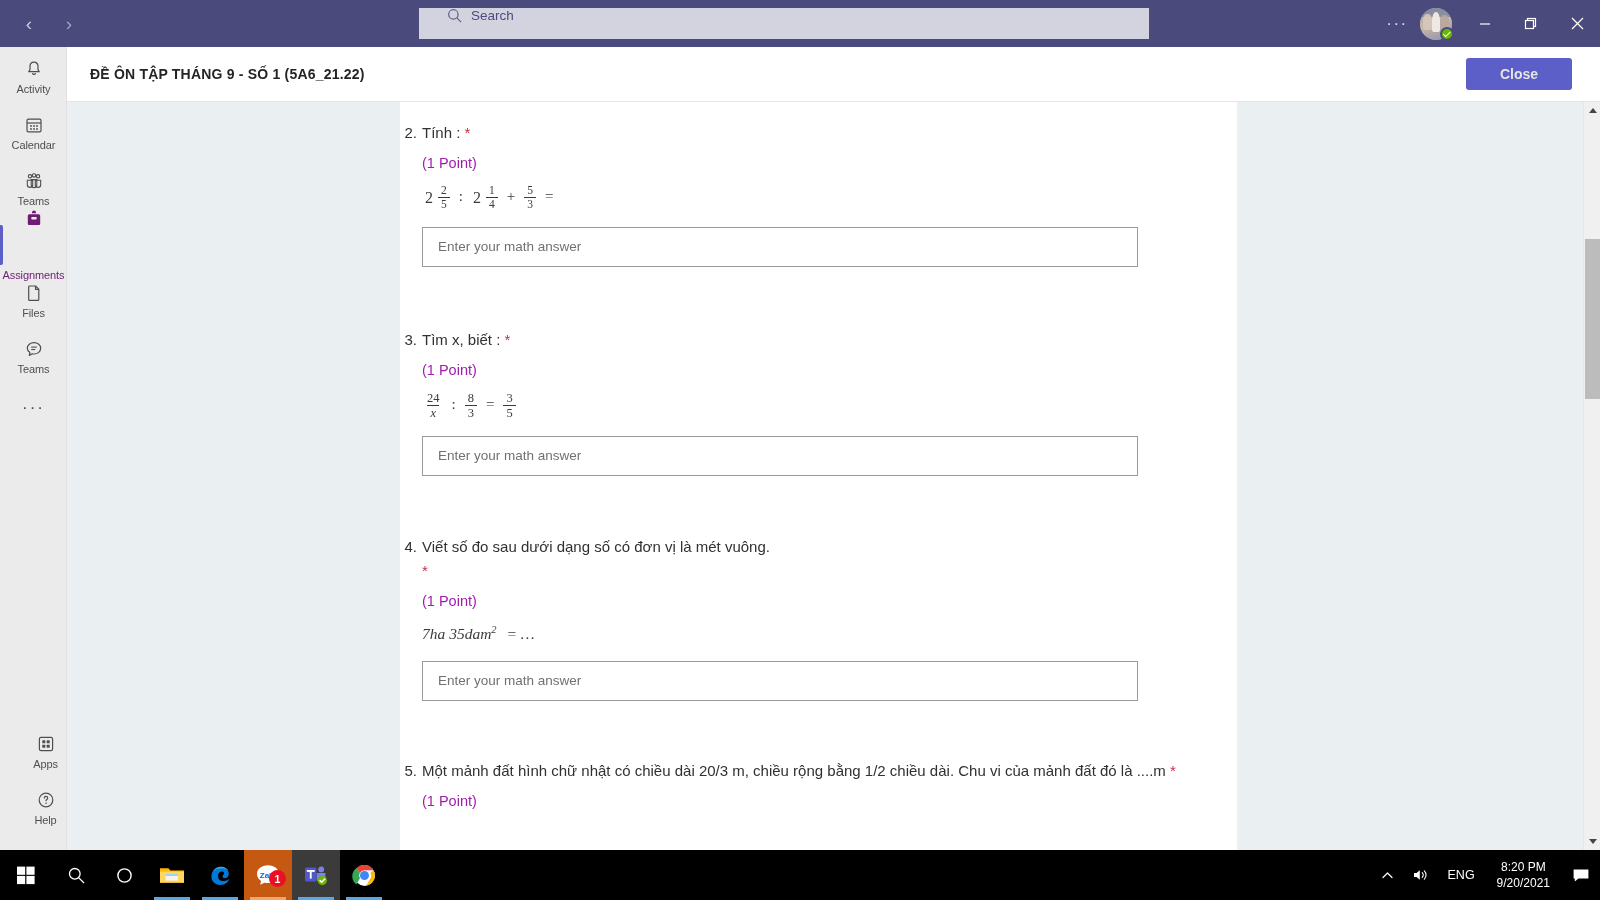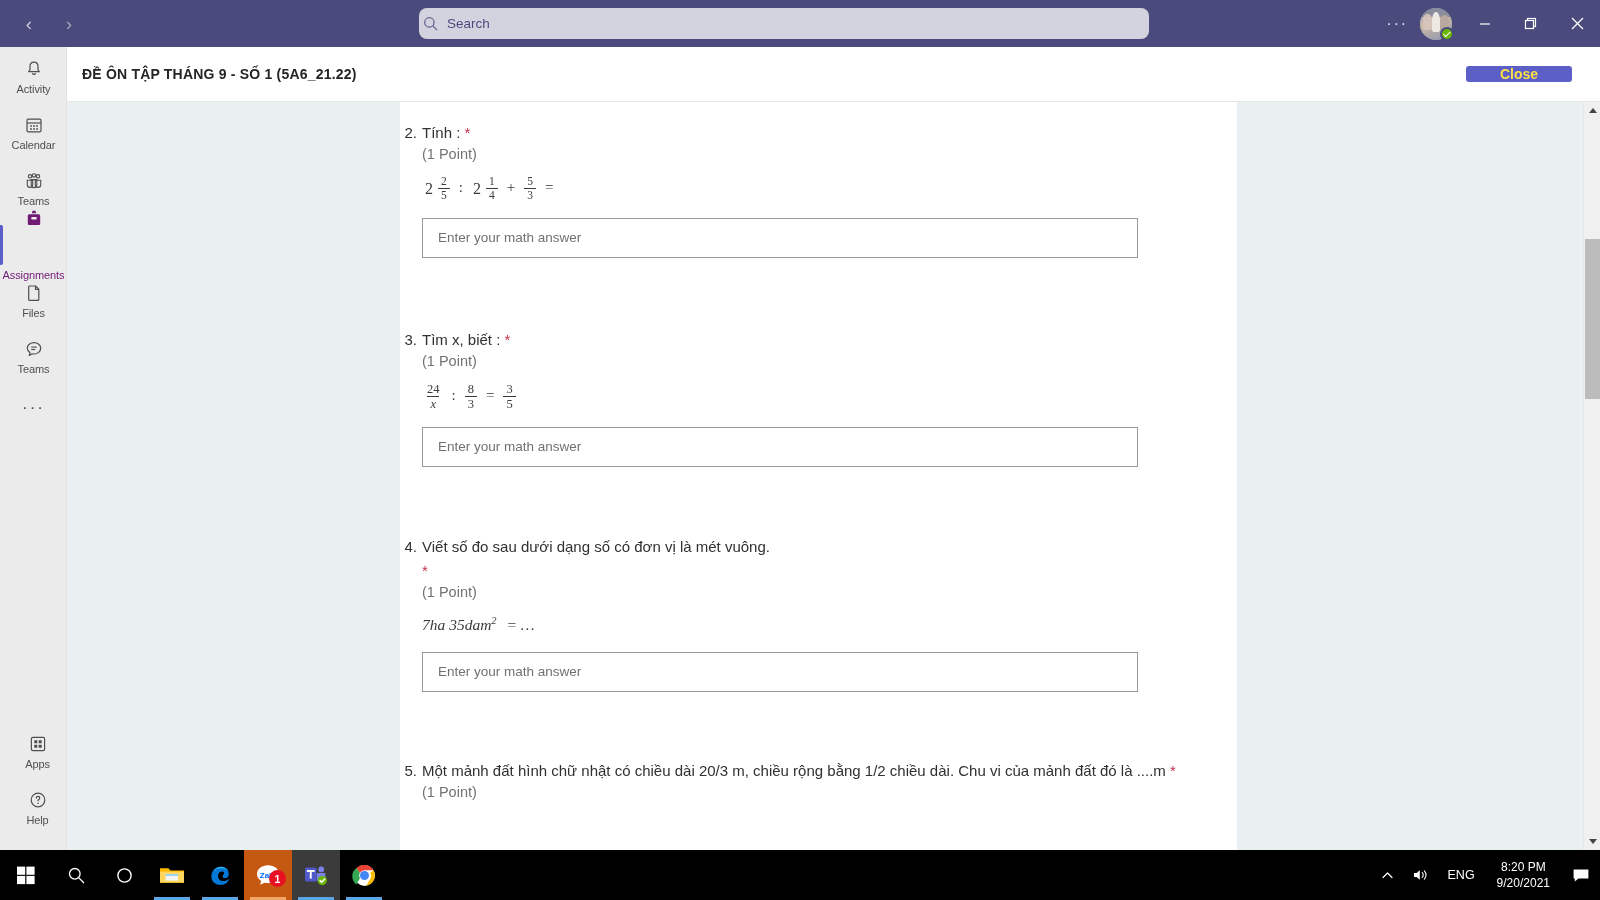--- a/index.html
+++ b/index.html
@@ -17,22 +17,22 @@
   }
   .nav-arrows { display:flex; align-items:center; gap:6px; margin-left:12px; }
   .nav-arrow {
     width:34px; height:34px; display:flex; align-items:center; justify-content:center;
     color:#c9c9dd; font-size:19px; line-height:1; cursor:pointer;
   }
   .nav-arrow.dim { color:#a3a3bd; }
 
   .search-wrap { position:absolute; left:419px; top:8px; width:730px; height:31px; }
   .search-box {
-    width:100%; height:100%; background:#d3d3e0; border-radius:8px;
-    display:flex; align-items:center; padding-left:4px; cursor:text;
+    width:100%; height:100%; background:#d3d3e0; border-radius:0;
+    display:flex; padding-left:28px; cursor:text;
   }
   .search-icon { width:15px; height:15px; flex:0 0 auto; margin-right:9px; opacity:.85; }
   .search-text { color:#4a4a7d; font-size:13.5px; }
 
   .tb-right { position:absolute; right:0; top:0; height:47px; display:flex; align-items:center; }
   .tb-ellipsis {
     width:34px; height:34px; display:flex; align-items:center; justify-content:center;
     color:#dcdce8; font-size:17px; letter-spacing:1.5px; cursor:pointer;
   }
   .avatar-wrap { position:relative; width:32px; height:32px; margin:0 10px 0 6px; cursor:pointer; }
@@ -79,55 +79,55 @@
   .rail-item.active { color:#701a75;gap:38px; }
   .rail-item.active::before {
     content:""; position:absolute; left:0; top:8px; width:3px; height:40px;
     background:#5b5fc7; border-radius:0 2px 2px 0;
   }
   .rail-sp { height:2px; }
   .rail-more {
     width:67px; height:46px; display:flex; align-items:center; justify-content:center;
     color:#4f4f4f; font-size:17px; letter-spacing:2px; cursor:pointer;
   }
-  .rail-bottom { position:absolute; left:4px; bottom:14px; width:67px; }
+  .rail-bottom { position:absolute; left:12px; bottom:14px; width:67px; }
 
   
   .asgn-header {
     position:absolute; left:67px; top:47px; width:1533px; height:55px;
     background:#ffffff; border-bottom:1px solid #e6e6e6;
     display:flex; align-items:center; justify-content:space-between;
   }
   .asgn-title {
     font-size:14px; color:#252423; font-weight:600; letter-spacing:.2px;
-    margin-left:15px;
+    margin-left:23px;
   }
   .close-btn {
-    margin-right:28px; background:#5b5fc7; color:#fde047; border:none;
+    margin-right:28px; background:#5b5fc7; color:#e5e5e5; border:none;
     font-family:"Liberation Sans", sans-serif;
-    font-size:14px; font-weight:600; padding:0 22px; height:16px;
+    font-size:14px; font-weight:600; padding:0 22px; height:32px;
     border-radius:3px; cursor:pointer; min-width:106px;
   }
 
   
   .workarea {
     position:absolute; left:67px; top:102px; width:1533px; height:748px;
     background:#eaf0f2; overflow:hidden;
   }
   .form-panel {
     position:absolute; left:333px; top:0; width:837px; height:748px;
     background:#ffffff;
   }
 
   .q { position:absolute; left:0; width:837px; }
   .q-head { display:flex; font-size:15px; color:#323130; line-height:1.45; }
   .q-num { width:22px; text-align:right; flex:0 0 auto; padding-right:5px; }
   .q-body { flex:1 1 auto; padding-right:60px; }
   .req { color:#c4314b; }
-  .points { font-size:14.5px; color:#737373; margin-top:0; }
+  .points { font-size:14.5px; color:#a21caf; margin-top:9px; }
 
   .math { margin-top:10px; font-family:"Liberation Serif", serif; color:#3b3b3b; }
   .math.ital { font-style:italic; font-size:15.5px; }
   .mrow { display:flex; align-items:center; font-size:16px; }
   .mitem { margin:0 3px; }
   .op { margin:0 7px; font-size:15px; }
   .frac {
     display:inline-flex; flex-direction:column; align-items:center;
     vertical-align:middle; font-size:11.5px; line-height:1.12; margin:0 2px;
   }

